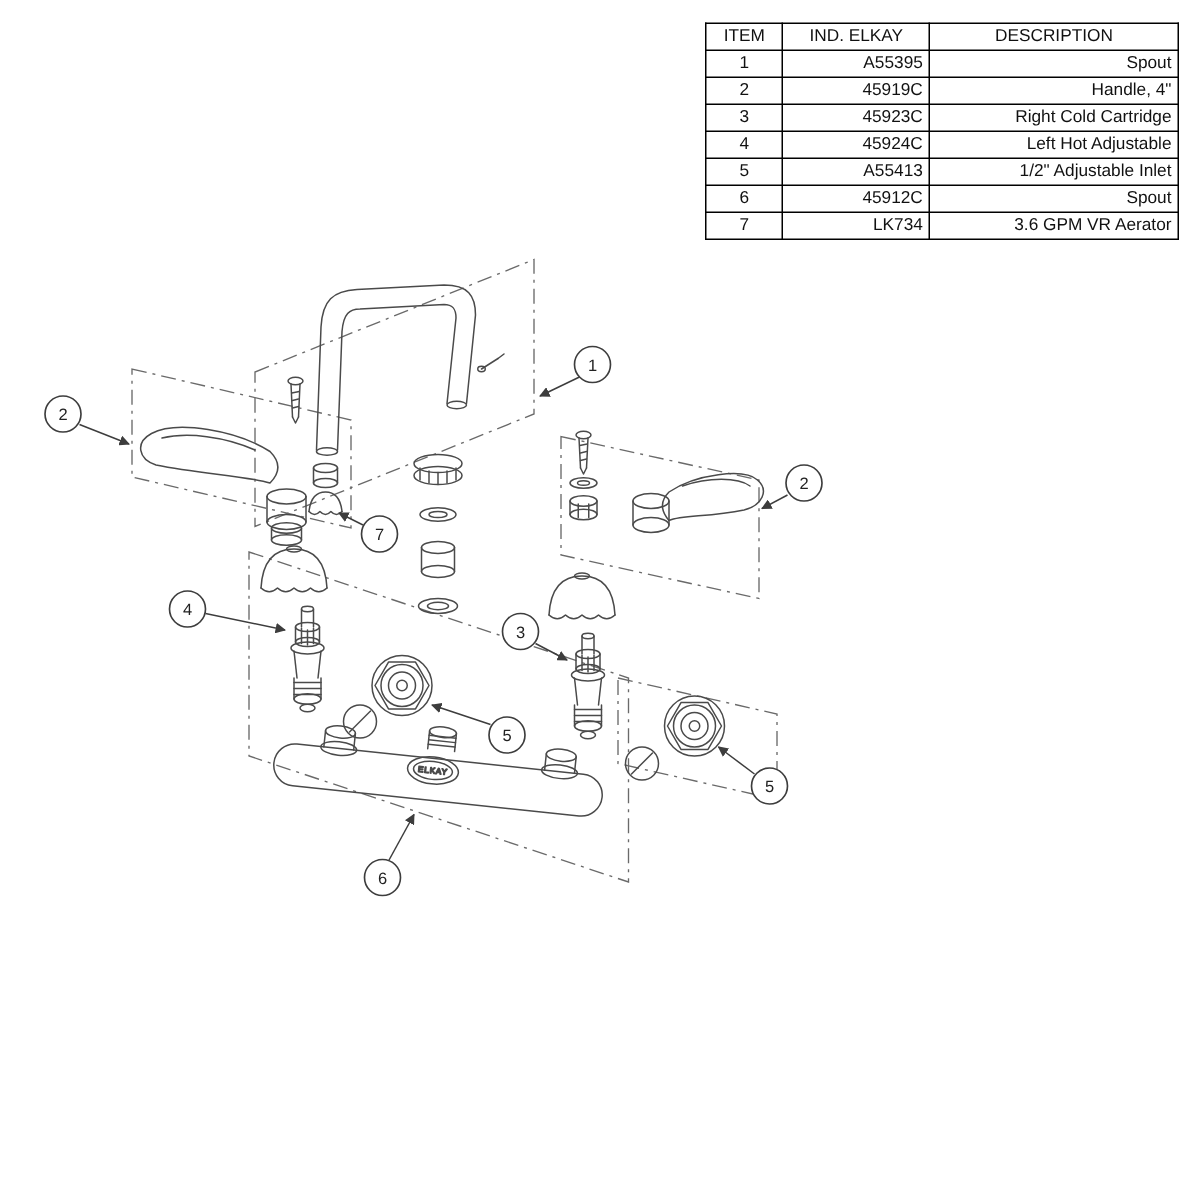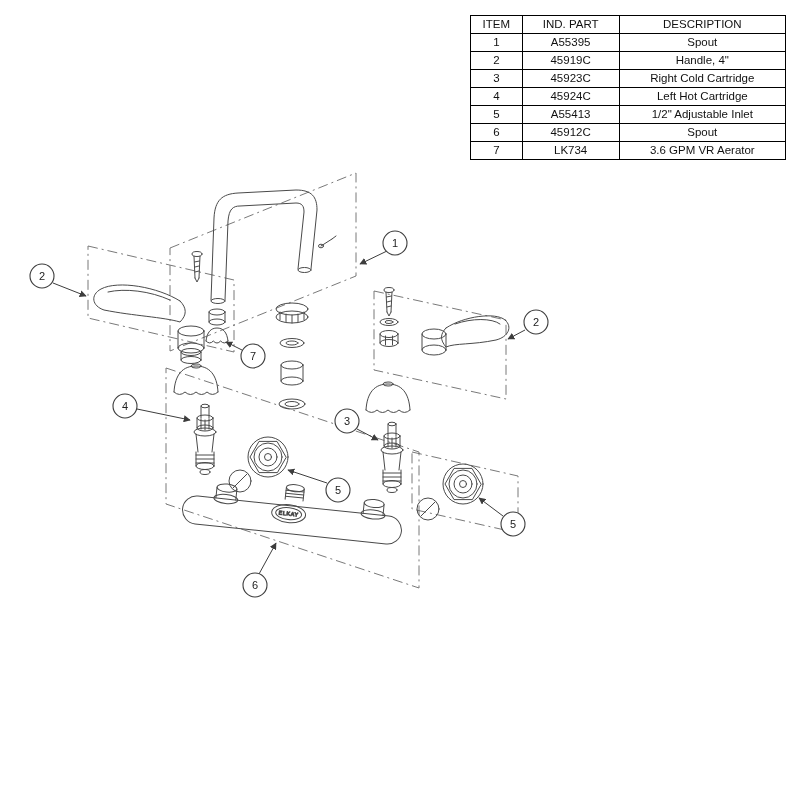--- a/index.html
+++ b/index.html
@@ -4,22 +4,22 @@
 <style>
   html,body{margin:0;padding:0;background:#ffffff;}
   body{width:800px;height:800px;position:relative;font-family:"Liberation Sans",sans-serif;}
   .stage{position:absolute;left:0;top:0;width:800px;height:800px;}
   
   .parts-table-wrap{position:absolute;left:470px;top:15px;width:316px;}
   table.parts{border-collapse:collapse;width:100%;font-size:11.5px;color:#111;}
   table.parts th, table.parts td{border:1px solid #000;padding:1px 4px;height:15px;line-height:15px;white-space:nowrap;}
   table.parts th{font-weight:normal;text-align:center;}
   td.c-item{text-align:center;width:46px;}
-  td.c-part{text-align:center;width:95px;}
-  td.c-desc{text-align:center;width:169px;margin-top:36px;}
+  td.c-part{text-align:right;width:95px;}
+  td.c-desc{text-align:right;width:169px;margin-top:36px;}
   
   svg{position:absolute;left:0;top:0;}
   .dashbox{fill:none;stroke:#6a6a6a;stroke-width:0.9;stroke-dasharray:10 4 2 4;}
   .part{fill:none;stroke:#4a4a4a;stroke-width:1;stroke-linecap:round;stroke-linejoin:round;}
   .leader{stroke:#3d3d3d;stroke-width:1;fill:none;}
   .callout-circle{fill:#fff;stroke:#3d3d3d;stroke-width:1.1;}
   .callout-num{font-family:"Liberation Sans",sans-serif;font-size:11px;text-anchor:middle;fill:#222;}
   .brand-text{font-family:"Liberation Sans",sans-serif;font-size:5.5px;text-anchor:middle;fill:#4a4a4a;letter-spacing:0.5px;}
 </style>
 </head>
@@ -264,21 +264,21 @@
   <div class="parts-table-wrap">
     <table class="parts">
       <colgroup>
           <col style="width:48px">
           <col style="width:97px">
           <col style="width:171px">
         </colgroup>
       <thead>
         <tr>
           <th>ITEM</th>
-          <th>IND. PART</th>
+          <th>IND. ELKAY</th>
           <th>DESCRIPTION</th>
         </tr>
       </thead>
       <tbody>
         <tr>
           <td class="c-item">1</td>
           <td class="c-part">A55395</td>
           <td class="c-desc">Spout</td>
         </tr>
         <tr>
@@ -287,21 +287,21 @@
           <td class="c-desc">Handle, 4"</td>
         </tr>
         <tr>
           <td class="c-item">3</td>
           <td class="c-part">45923C</td>
           <td class="c-desc">Right Cold Cartridge</td>
         </tr>
         <tr>
           <td class="c-item">4</td>
           <td class="c-part">45924C</td>
-          <td class="c-desc">Left Hot Cartridge</td>
+          <td class="c-desc">Left Hot Adjustable</td>
         </tr>
         <tr>
           <td class="c-item">5</td>
           <td class="c-part">A55413</td>
           <td class="c-desc">1/2" Adjustable Inlet</td>
         </tr>
         <tr>
           <td class="c-item">6</td>
           <td class="c-part">45912C</td>
           <td class="c-desc">Spout</td>

